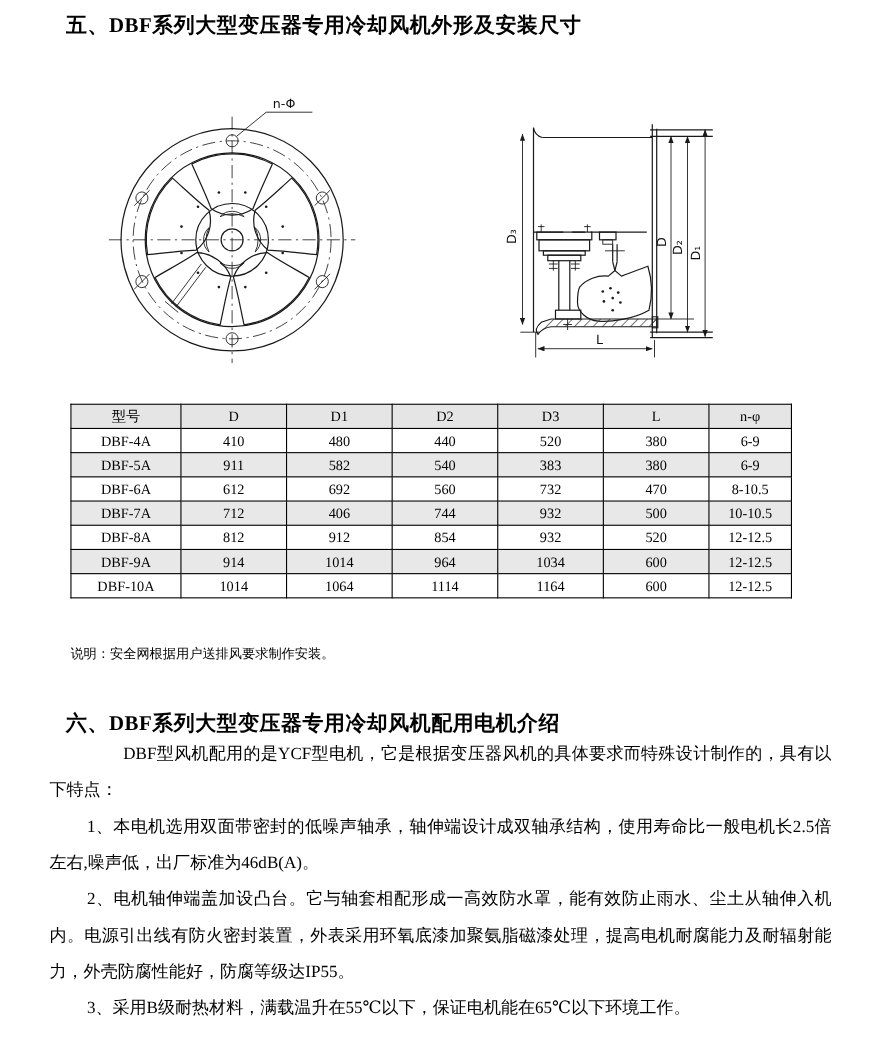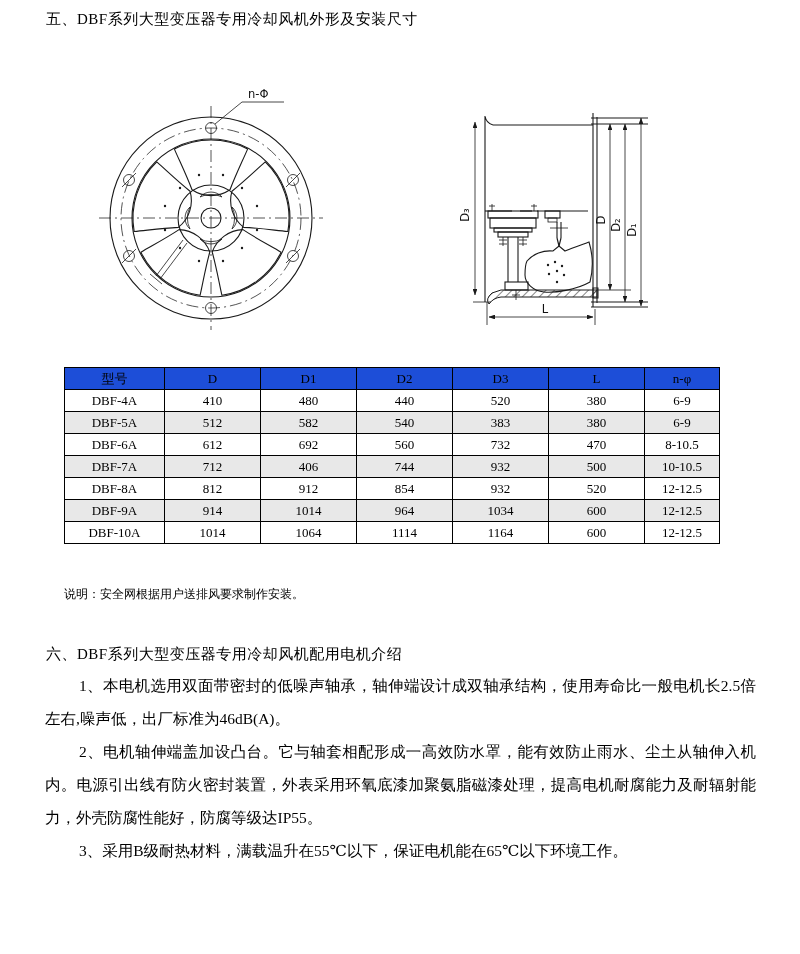--- a/index.html
+++ b/index.html
@@ -1,27 +1,27 @@
 <!DOCTYPE html>
 <html><head>
 <meta charset="utf-8">
 <style>
   html,body{margin:0;padding:0;background:#fff;}
   #page{position:relative;width:800px;height:954px;background:#ffffff;overflow:hidden;
         font-family:"Liberation Serif","DejaVu Serif",serif;color:#000;}
-  .sec-title{position:absolute;left:46px;font-weight:400;font-size:15px;letter-spacing:.5px;white-space:nowrap;}
+  .sec-title{position:absolute;left:60px;font-weight:700;font-size:19px;letter-spacing:.5px;white-space:nowrap;}
   #title5{top:10px;}
   #title6{top:645px;}
   svg{position:absolute;}
   svg text{font-family:"DejaVu Sans",sans-serif;font-size:11.5px;fill:#111;}
   #spec-table{position:absolute;left:64px;top:367px;border-collapse:collapse;table-layout:fixed;
               font-size:13px;border:1.5px solid #000;}
   #spec-table th,#spec-table td{border:1px solid #000;text-align:center;vertical-align:middle;
               height:21px;padding:0;font-weight:400;}
-  #spec-table thead th{background:#1d4ed8;}
+  #spec-table thead th{background:#e5e5e5;}
   #spec-table tbody tr:nth-child(even) td{background:#e8e8e8;}
   #note{position:absolute;left:64px;top:586px;font-size:12px;}
   #paras{position:absolute;left:45px;top:669px;width:711px;font-size:15.5px;line-height:33px;
          text-align:justify;}
   #paras p{margin:0;}
   .p-first{text-indent:67px;}
   .p-point{text-indent:34px;}
   .ln{stroke:#1a1a1a;stroke-width:1.1;fill:none;}
   .thin{stroke:#1a1a1a;stroke-width:.8;fill:none;}
   .cl{stroke:#2a2a2a;stroke-width:.8;fill:none;stroke-dasharray:12 4 2 4;}
@@ -225,21 +225,21 @@
           <td>DBF-4A</td>
           <td>410</td>
           <td>480</td>
           <td>440</td>
           <td>520</td>
           <td>380</td>
           <td>6-9</td>
         </tr>
         <tr>
           <td>DBF-5A</td>
-          <td>512</td>
+          <td>911</td>
           <td>582</td>
           <td>540</td>
           <td>383</td>
           <td>380</td>
           <td>6-9</td>
         </tr>
         <tr>
           <td>DBF-6A</td>
           <td>612</td>
           <td>692</td>
@@ -285,18 +285,19 @@
           <td>12-12.5</td>
         </tr>
       </tbody>
   </table>
 
   <div id="note">说明：安全网根据用户送排风要求制作安装。</div>
 
   <div id="title6" class="sec-title">六、DBF系列大型变压器专用冷却风机配用电机介绍</div>
 
   <div id="paras">
+      <p class="p-first">DBF型风机配用的是YCF型电机，它是根据变压器风机的具体要求而特殊设计制作的，具有以下特点：</p>
       <p class="p-point">1、本电机选用双面带密封的低噪声轴承，轴伸端设计成双轴承结构，使用寿命比一般电机长2.5倍左右,噪声低，出厂标准为46dB(A)。</p>
       <p class="p-point">2、电机轴伸端盖加设凸台。它与轴套相配形成一高效防水罩，能有效防止雨水、尘土从轴伸入机内。电源引出线有防火密封装置，外表采用环氧底漆加聚氨脂磁漆处理，提高电机耐腐能力及耐辐射能力，外壳防腐性能好，防腐等级达IP55。</p>
       <p class="p-point">3、采用B级耐热材料，满载温升在55℃以下，保证电机能在65℃以下环境工作。</p>
     </div>
 
 </div>
 
 </body></html>

